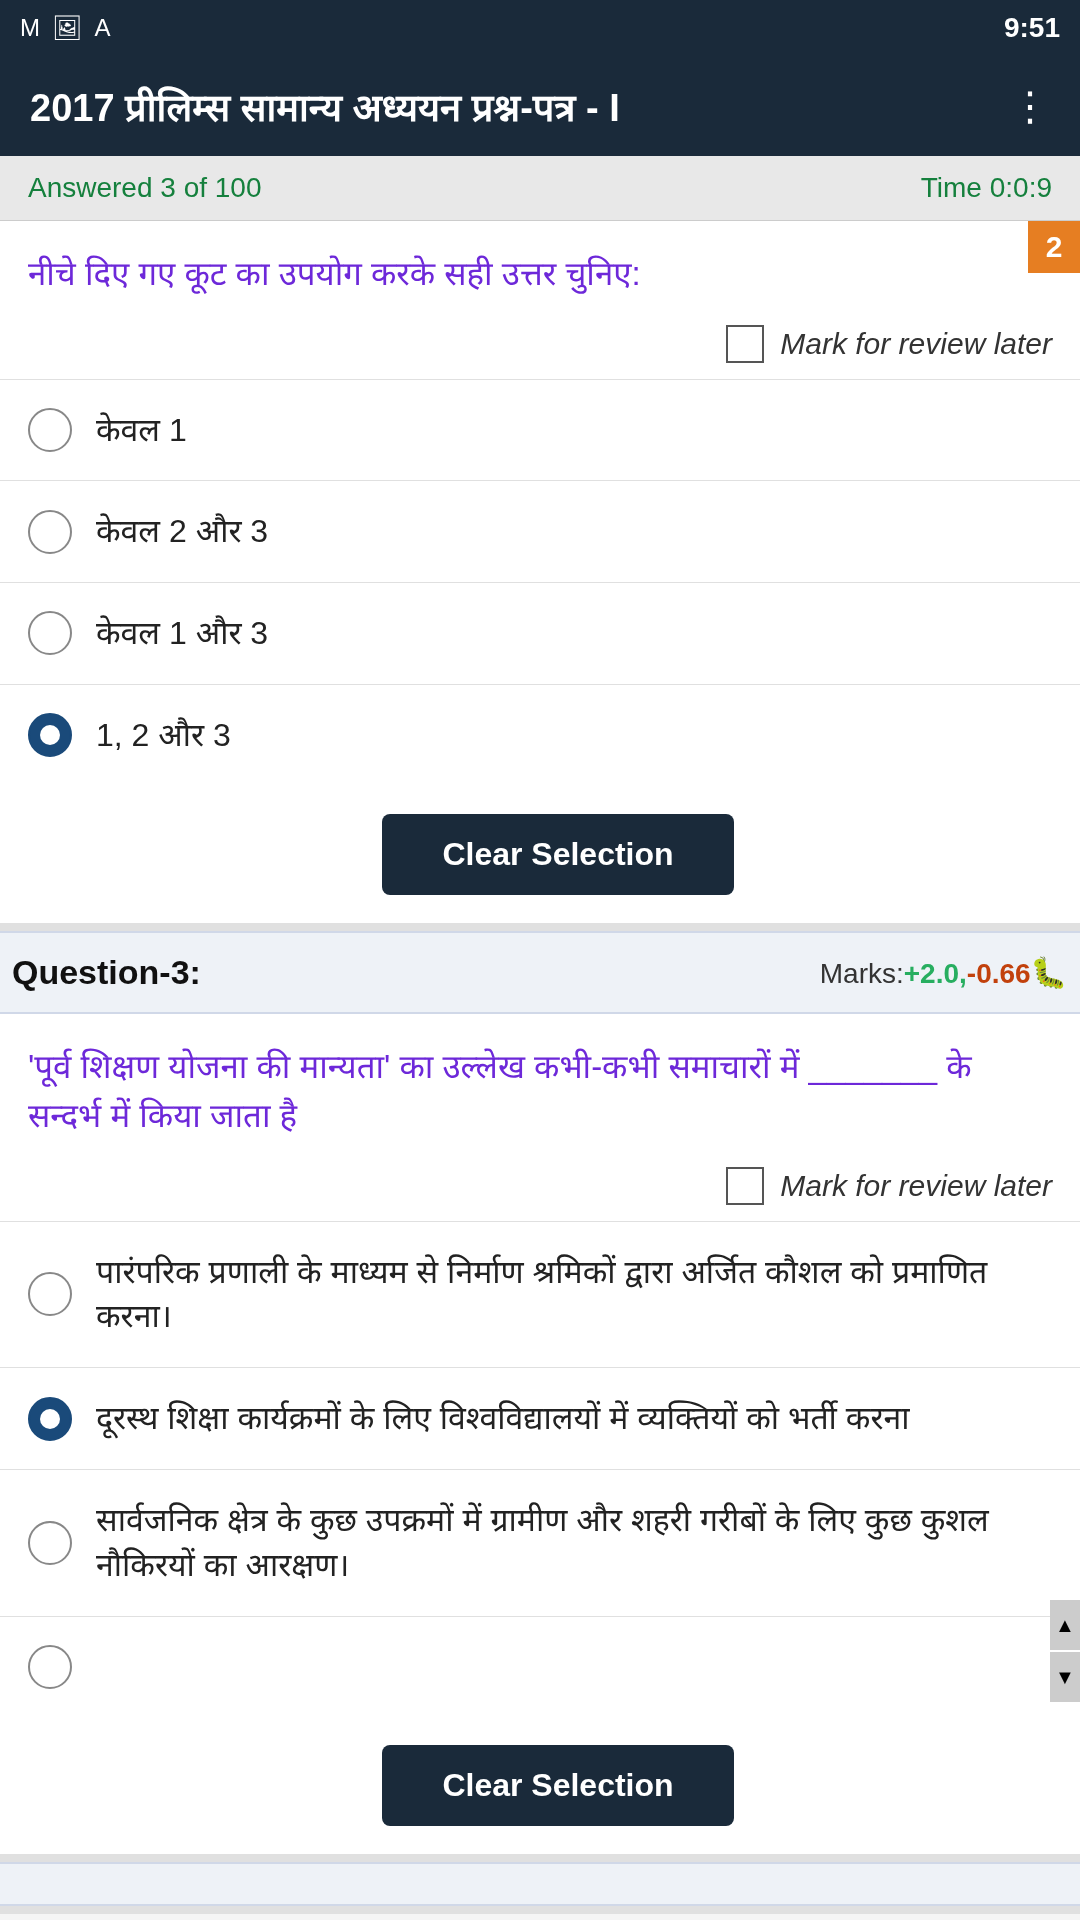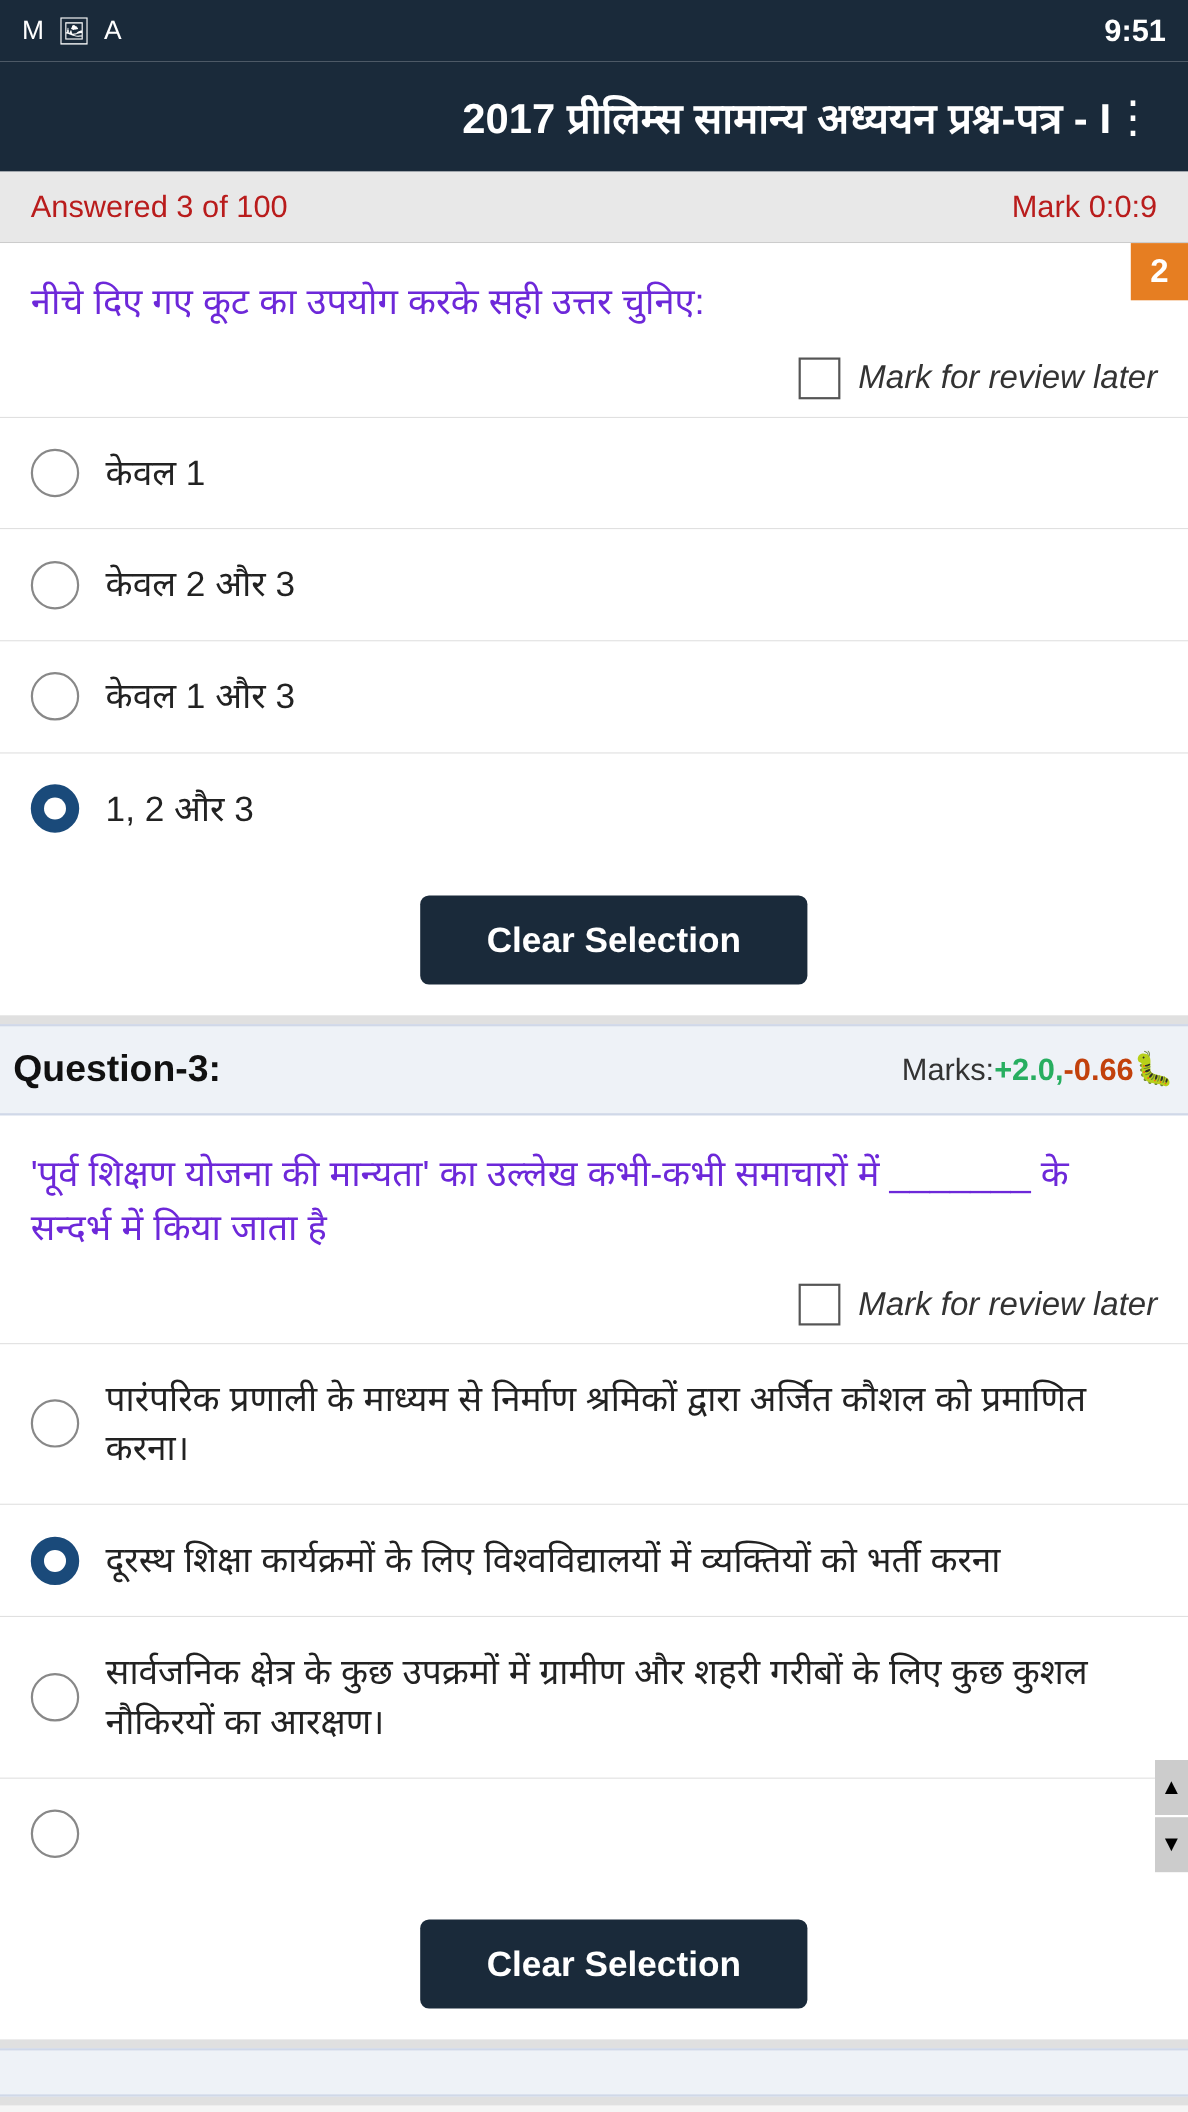--- a/index.html
+++ b/index.html
@@ -32,21 +32,21 @@
     .status-bar-right {
       font-size: 28px;
       font-weight: bold;
     }
 
     
     .header {
       background: #1a2a3a;
       color: white;
       display: flex;
-      justify-content: flex-end;
+      justify-content: space-between;
       align-items: center;
       padding: 24px 30px;
       min-height: 100px;
     }
     .header-title {
       font-size: 38px;
       font-weight: bold;
     }
     .header-menu {
       font-size: 40px;
@@ -55,21 +55,21 @@
     }
 
     
     .progress-bar {
       background: #e8e8e8;
       display: flex;
       justify-content: space-between;
       align-items: center;
       padding: 16px 28px;
       font-size: 28px;
-      color: #b91c1c;
+      color: #15803d;
       border-bottom: 1px solid #ccc;
     }
 
     
     .question-block {
       background: white;
       margin-bottom: 0;
       border-bottom: 8px solid #e0e0e0;
     }
 
@@ -248,21 +248,21 @@
   <div class="status-bar-right">9:51</div>
 </div>
 
 <div class="header">
   <div class="header-title">2017 प्रीलिम्स सामान्य अध्ययन प्रश्न-पत्र - I</div>
   <div class="header-menu">⋮</div>
 </div>
 
 <div class="progress-bar">
   <span>Answered 3 of 100</span>
-  <span>Mark 0:0:9</span>
+  <span>Time 0:0:9</span>
 </div>
 
 <div class="question-block">
   <div class="question-text-area">
     <div class="question-badge">2</div>
     <div class="question-text">नीचे दिए गए कूट का उपयोग करके सही उत्तर चुनिए:</div>
   </div>
   <div class="mark-review-row">
     <div class="mark-checkbox"></div>
     <span class="mark-label">Mark for review later</span>

